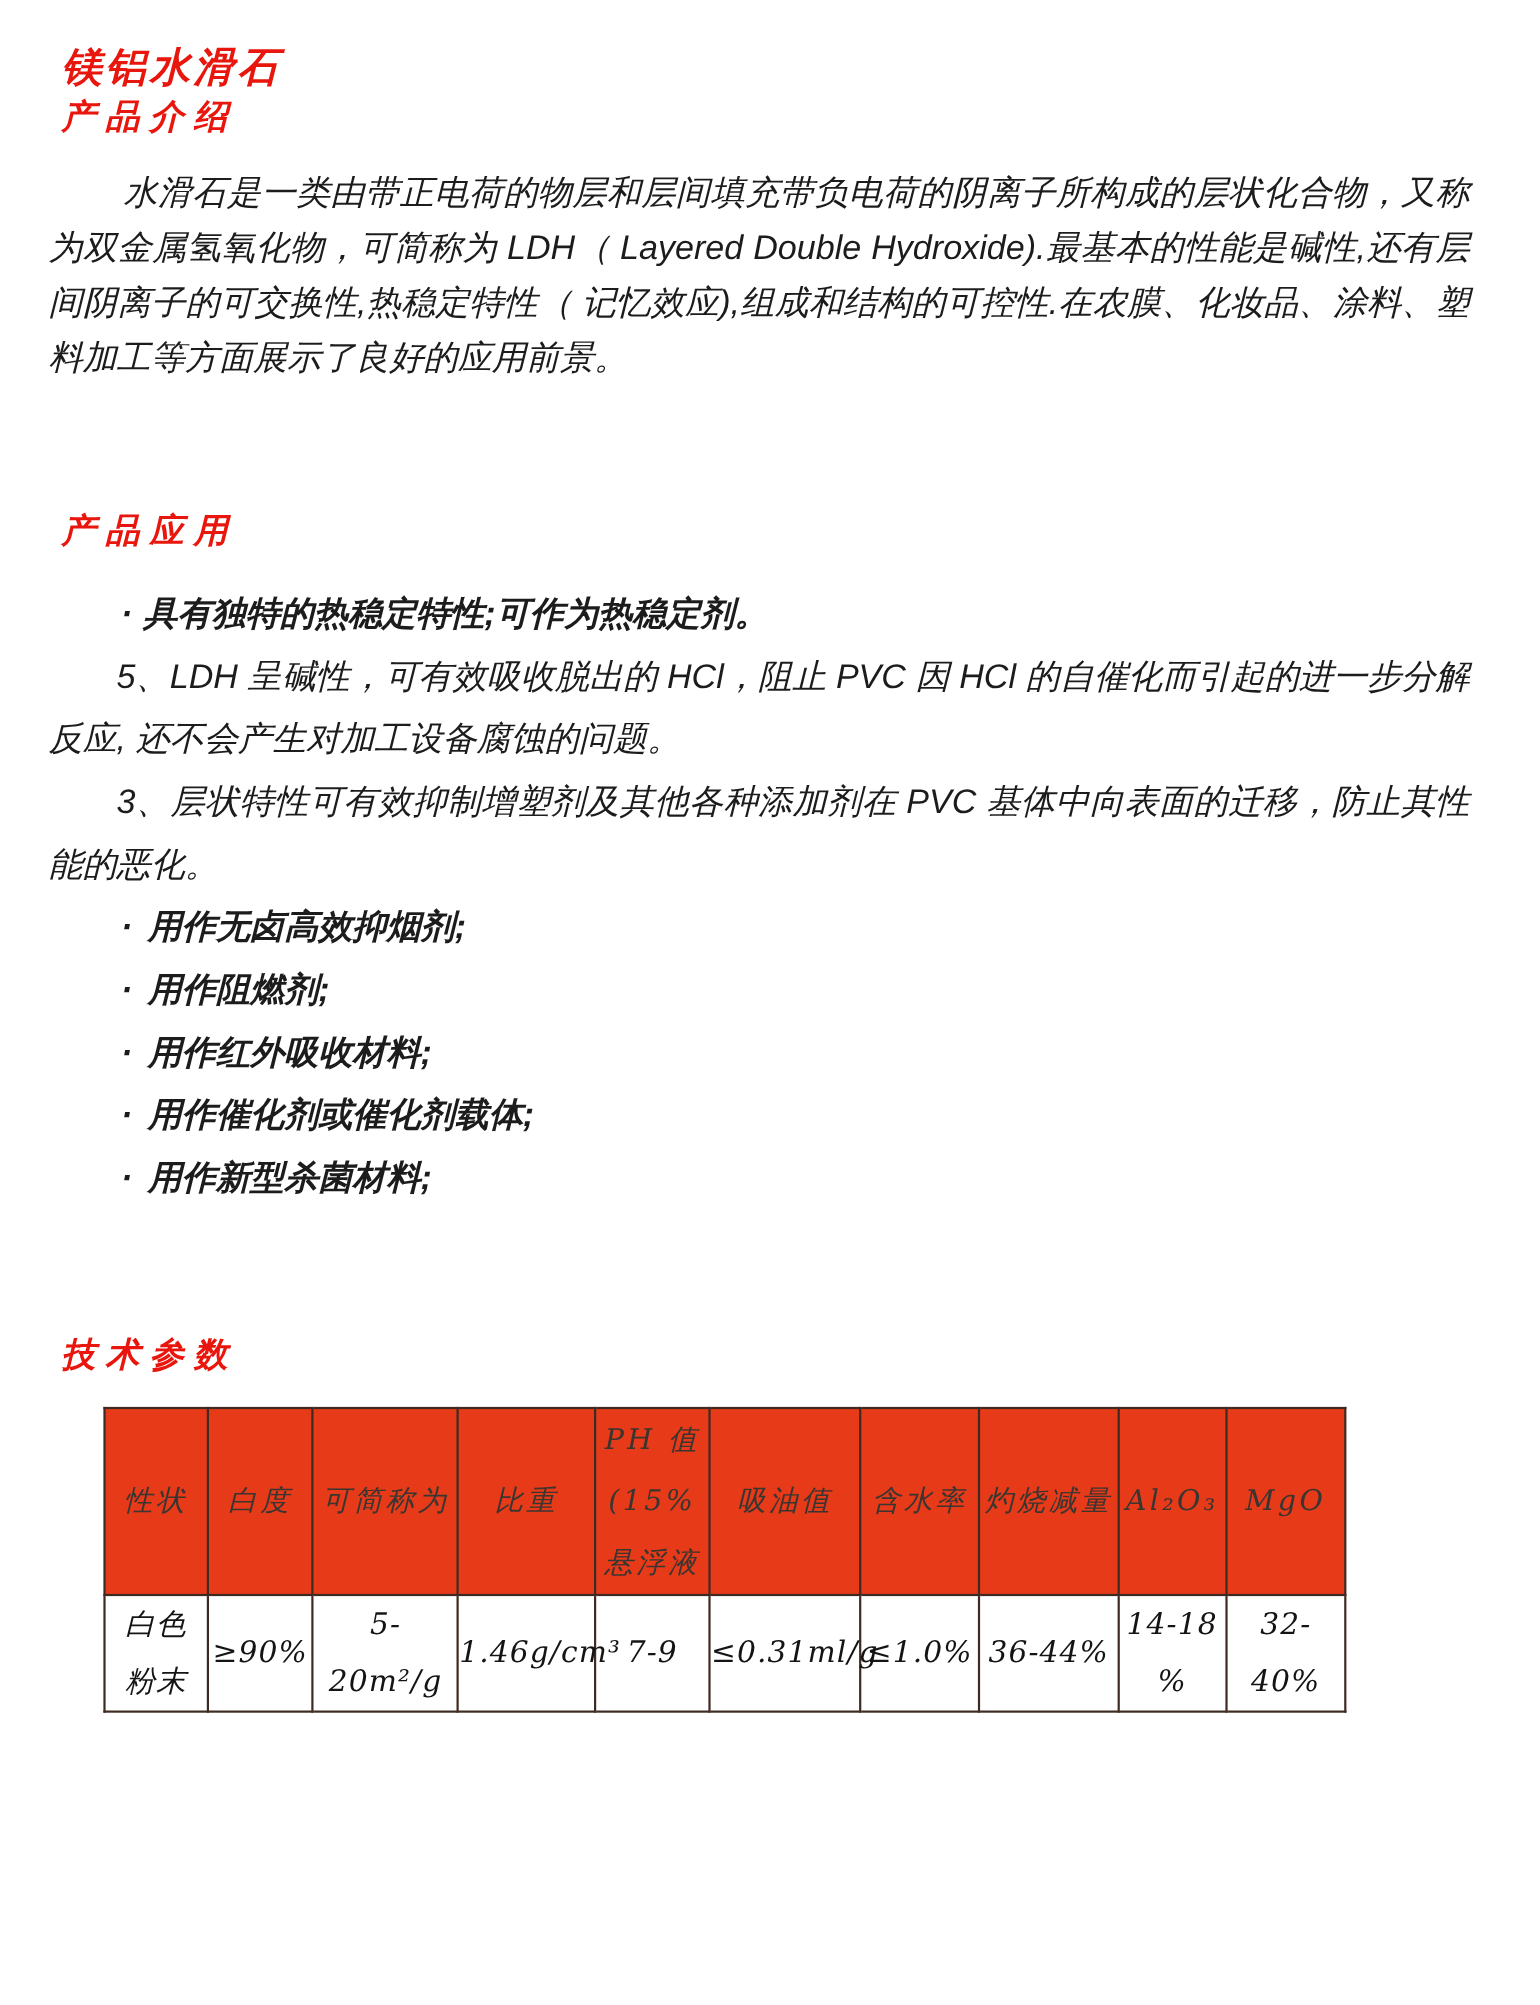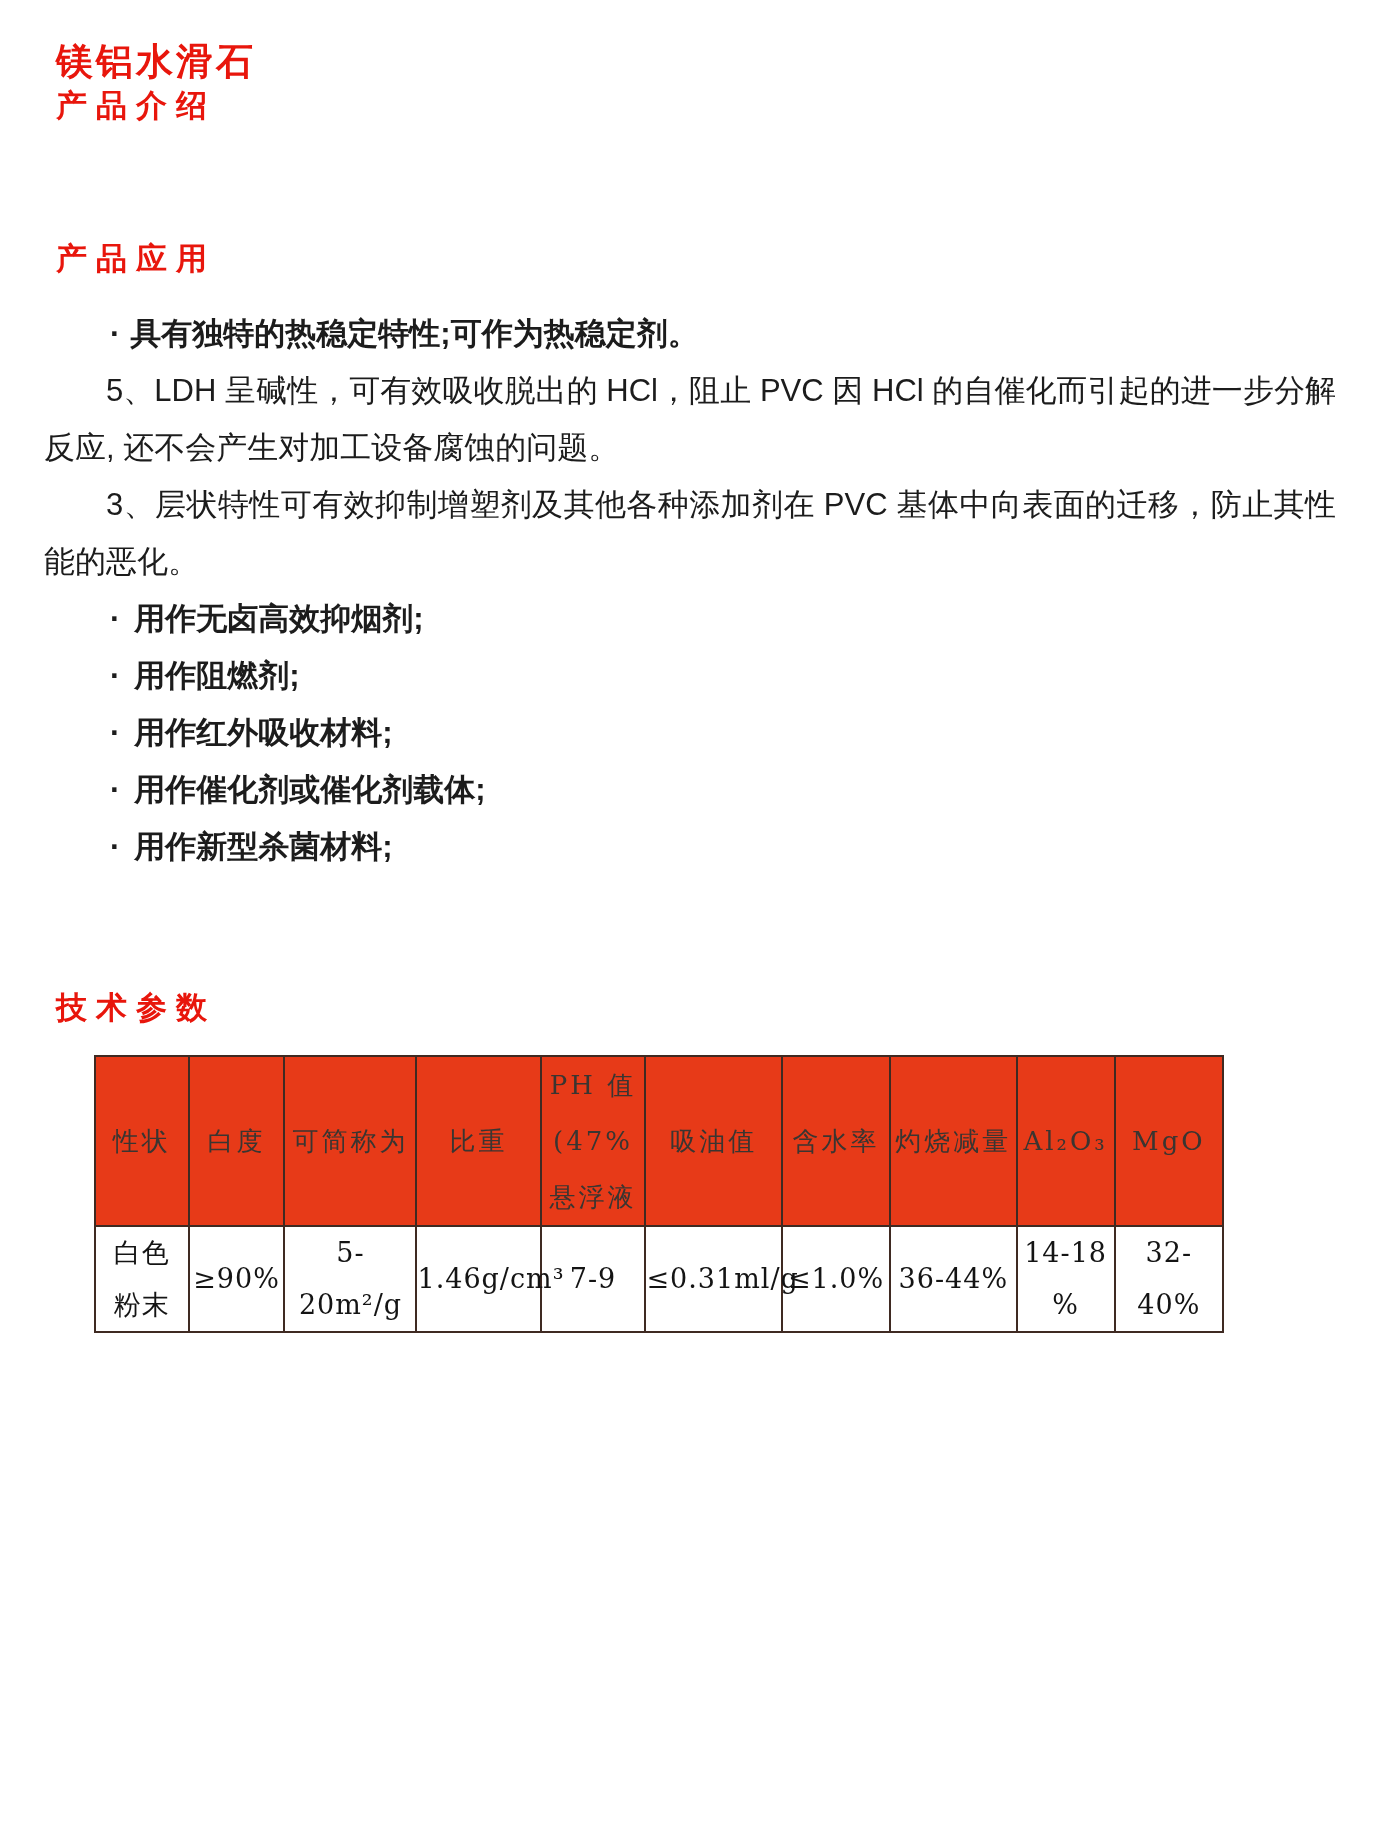--- a/index.html
+++ b/index.html
@@ -10,21 +10,21 @@
     --table-header-text:#3a3531;
   }
   *{box-sizing:border-box;margin:0;padding:0;}
   html,body{background:#ffffff;}
   body{
     width:1400px;height:1823px;
     font-family:"Liberation Sans","DejaVu Sans",sans-serif;
     color:var(--text-color);
     overflow:hidden;
   }
-  .page{width:1400px;height:1823px;padding:38px 64px 40px 44px;position:relative;}
+  .page{width:1400px;height:1823px;padding:38px 64px 40px 44px;position:relative;font-style:italic;}
 
   .doc-title{
     margin-left:12px;
     font-size:37px;font-weight:700;color:var(--heading-color);
     letter-spacing:3px;line-height:1.3;
   }
   .sec-heading{
     margin-left:12px;
     font-size:31px;font-weight:700;color:var(--heading-color);
     letter-spacing:9px;line-height:1.3;
@@ -78,20 +78,21 @@
 </style>
 </head>
 <body>
 
 <div class="page">
 
   <h1 class="doc-title">镁铝水滑石</h1>
 
   <h2 class="sec-heading intro-h">产品介绍</h2>
 
+  <p class="intro-p">水滑石是一类由带正电荷的物层和层间填充带负电荷的阴离子所构成的层状化合物，又称为双金属氢氧化物，可简称为 LDH（ Layered Double Hydroxide).最基本的性能是碱性,还有层间阴离子的可交换性,热稳定特性（ 记忆效应),组成和结构的可控性.在农膜、化妆品、涂料、塑料加工等方面展示了良好的应用前景。</p>
 
   <h2 class="sec-heading apps-h">产品应用</h2>
 
   <div class="apps-block">
     <p class="feature-line"><span class="bullet-mark">·</span><span>具有独特的热稳定特性;可作为热稳定剂。</span></p>
 
     <p class="numbered">5、LDH 呈碱性，可有效吸收脱出的 HCl，阻止 PVC 因 HCl 的自催化而引起的进一步分解反应, 还不会产生对加工设备腐蚀的问题。</p>
     <p class="numbered">3、层状特性可有效抑制增塑剂及其他各种添加剂在 PVC 基体中向表面的迁移，防止其性能的恶化。</p>
 
     <p class="bullet-line"><span class="bullet-mark">·</span><span>用作无卤高效抑烟剂;</span></p>
@@ -116,21 +117,21 @@
       <col style="width:8.7%">
       <col style="width:9.6%">
     </colgroup>
     <tbody>
       <tr>
         <th>性状</th>
         <th>白度</th>
         <th>可简称为</th>
         <th>比重</th>
         <th>PH 值
-(47%
+(15%
 悬浮液</th>
         <th>吸油值</th>
         <th>含水率</th>
         <th>灼烧减量</th>
         <th>Al₂O₃</th>
         <th>MgO</th>
       </tr>
       <tr>
         <td>白色
 粉末</td>

